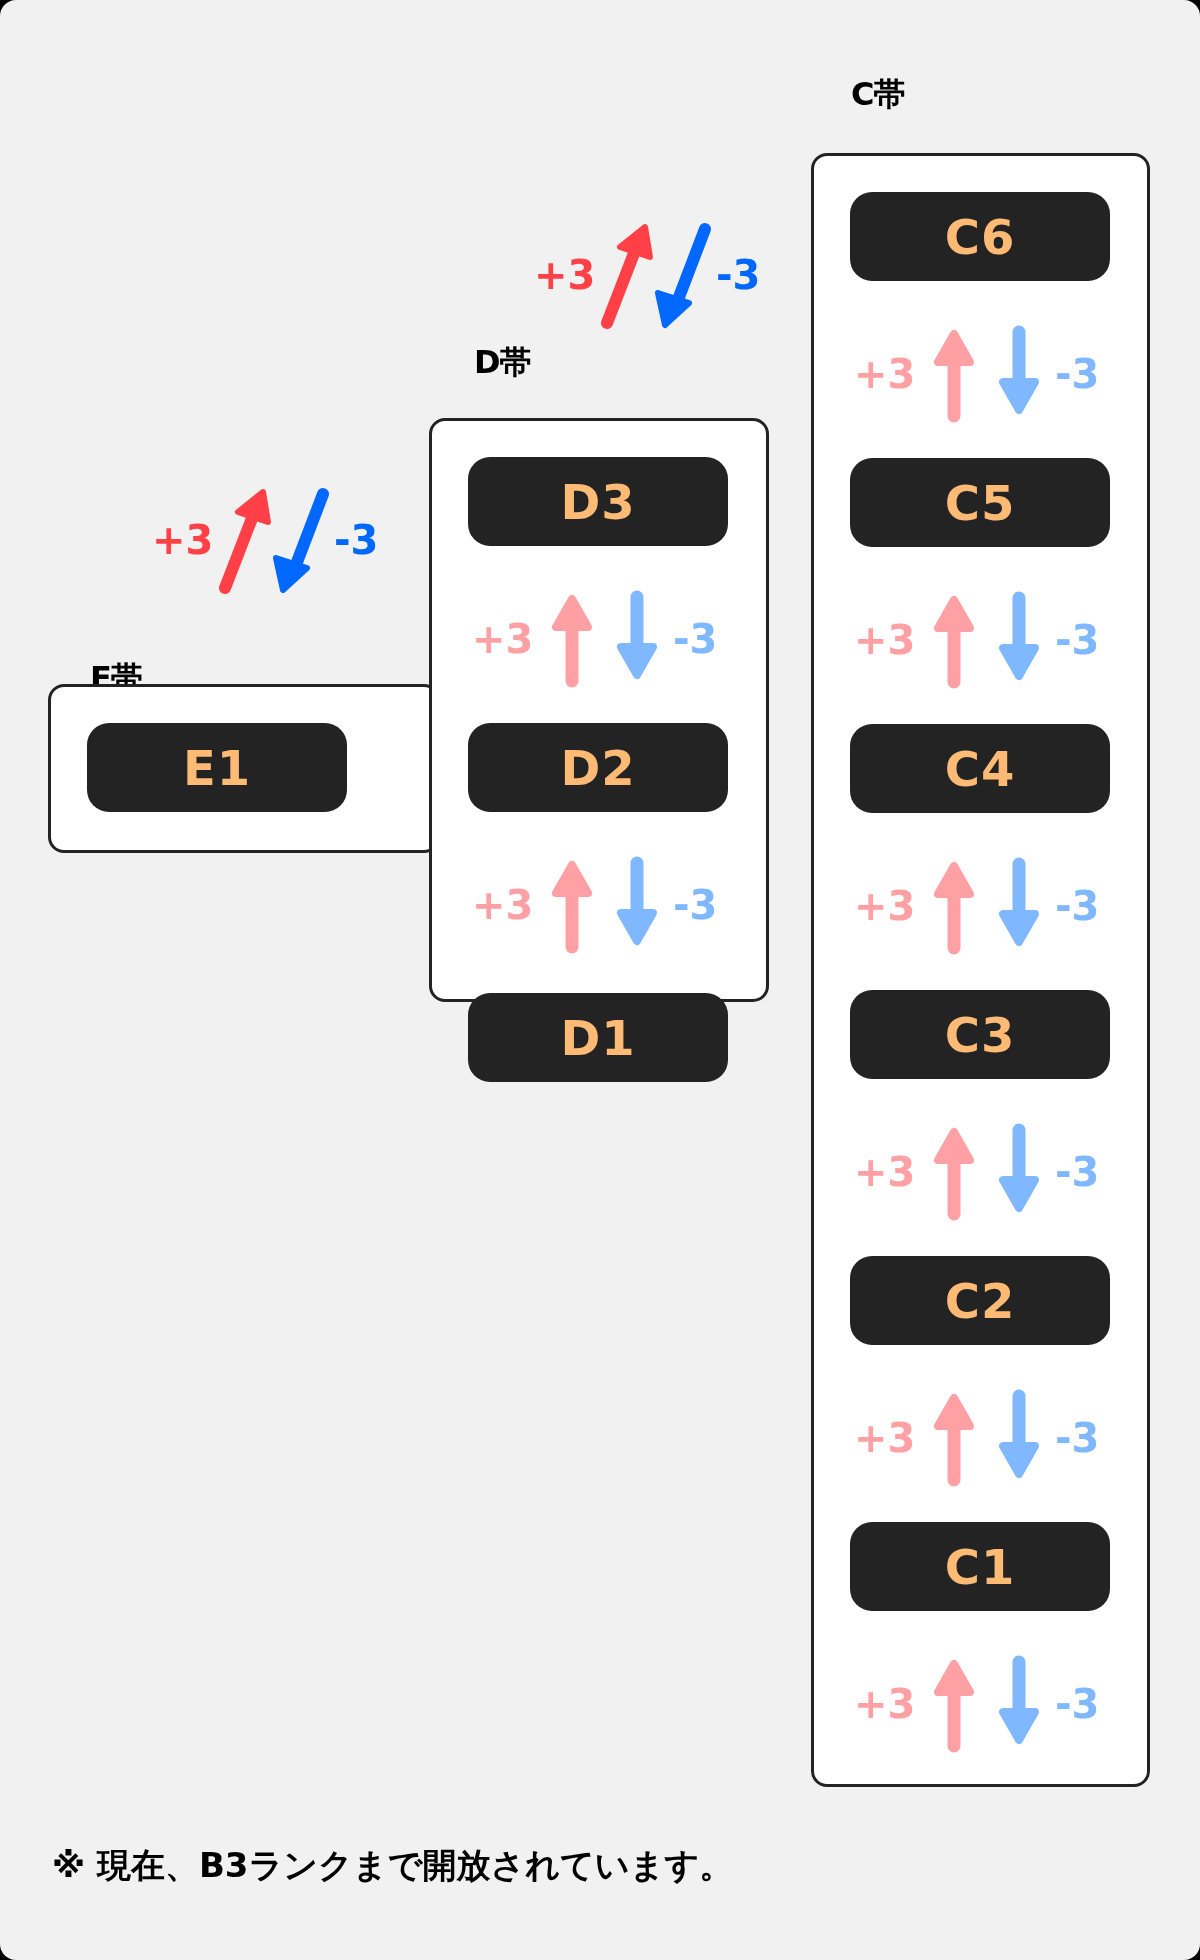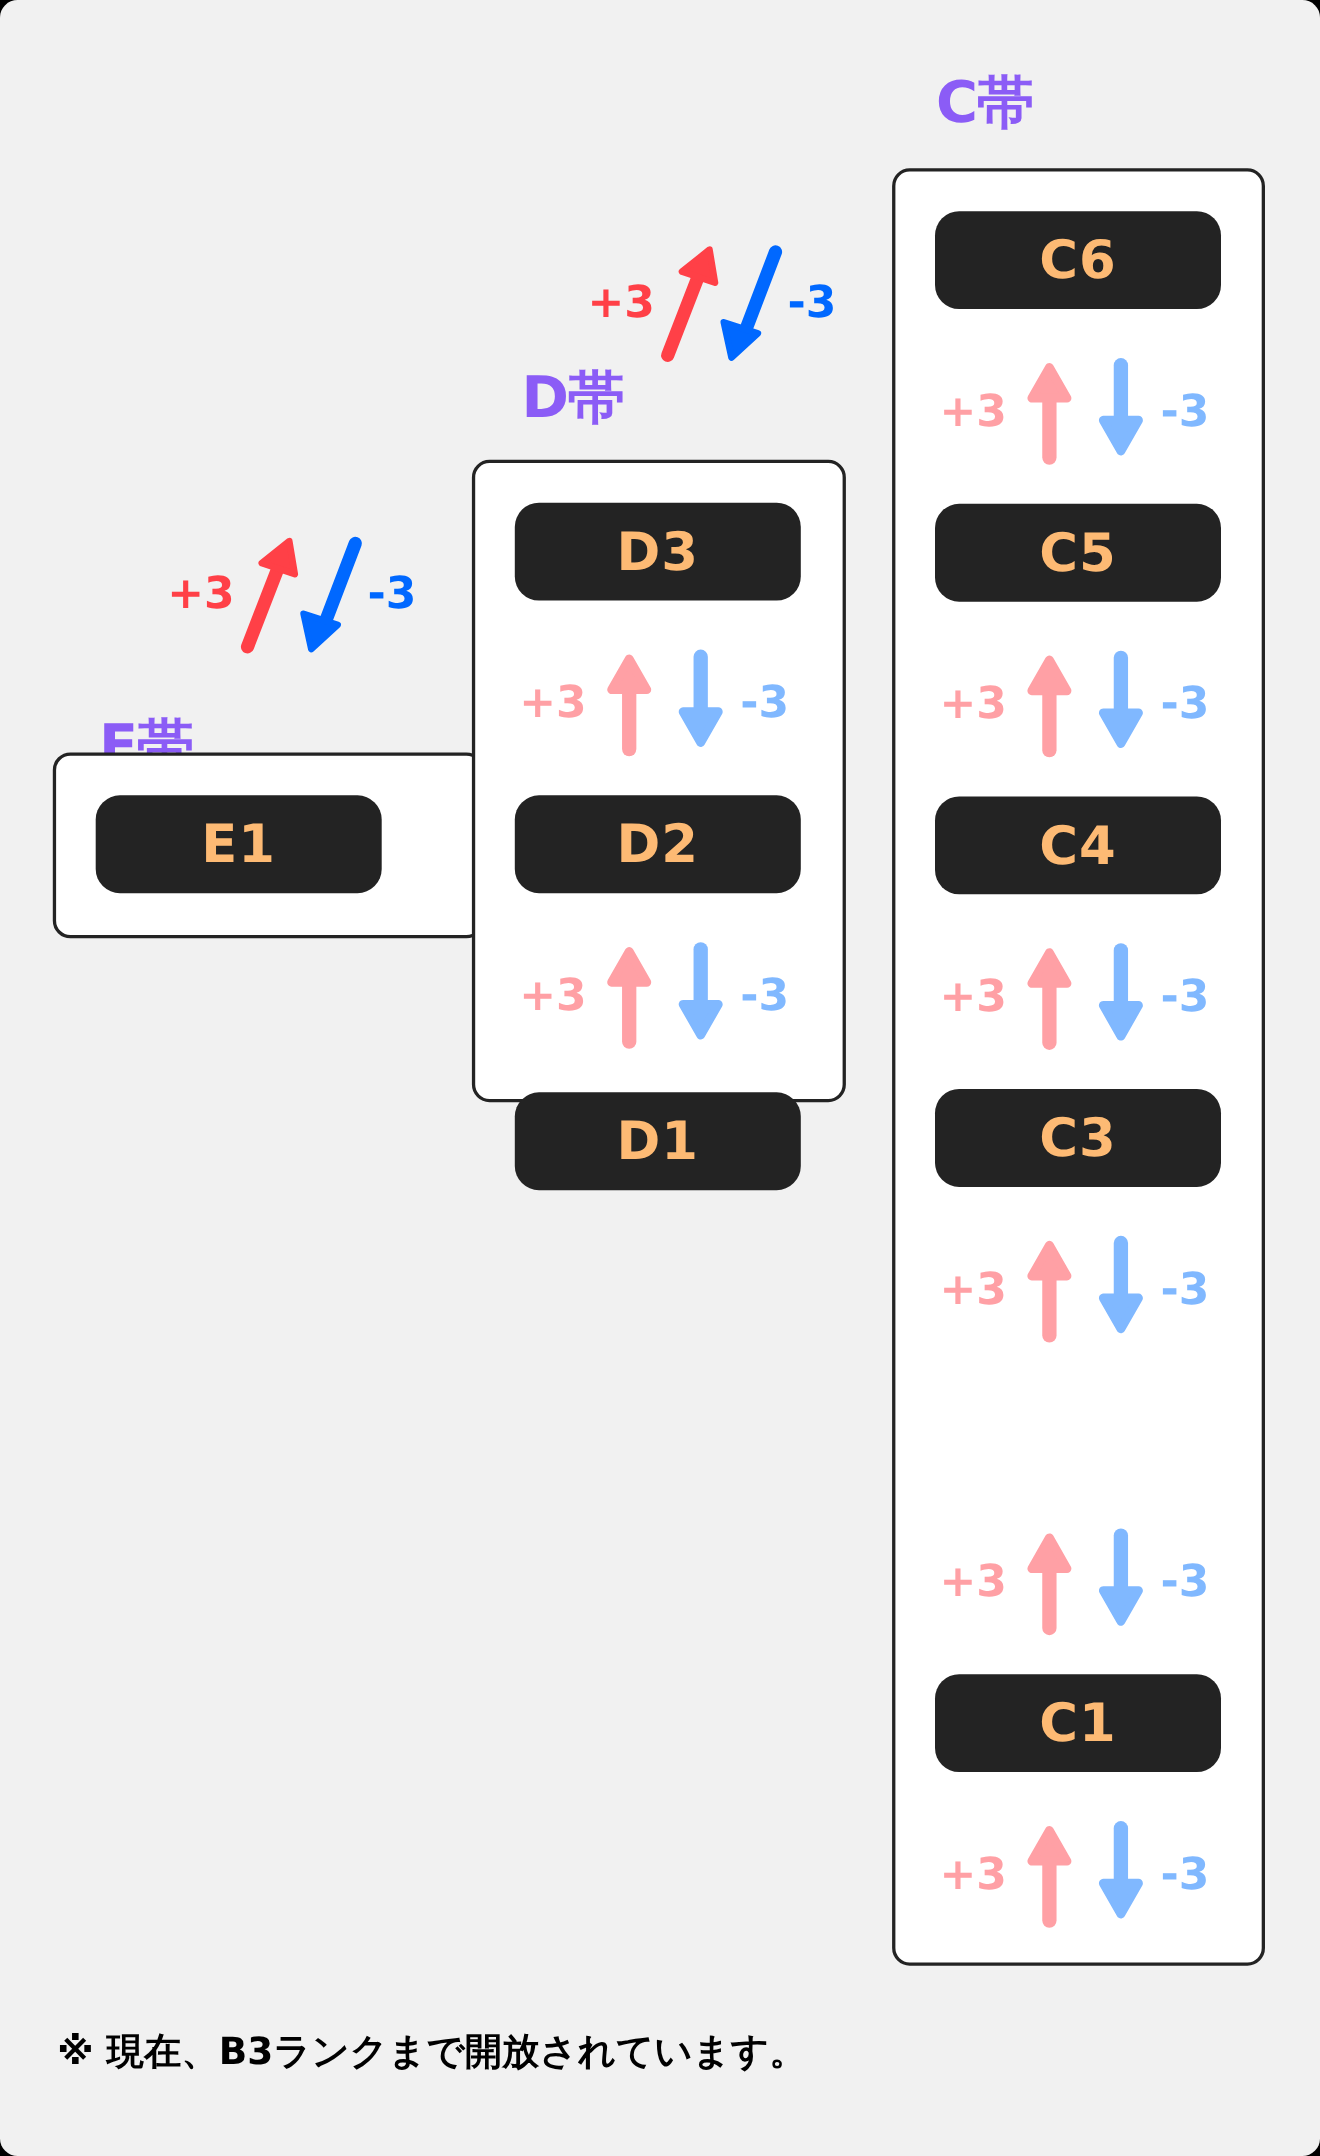--- a/index.html
+++ b/index.html
@@ -3,22 +3,22 @@
   <meta charset="utf-8">
   <style>
     html, body { margin: 0; padding: 0; background: #000; }
     body { width: 1200px; height: 1960px; position: relative; overflow: hidden; }
     .canvas {
       position: absolute; left: 0; top: 0; width: 1200px; height: 1960px;
       background: #f1f1f1; border-radius: 16px; overflow: hidden;
       font-family: "DejaVu Sans", "Liberation Sans", sans-serif;
     }
     .band-label {
-      position: absolute; font-weight: bold; font-size: 52px; line-height: 48px;
-      color: #8b5cf6; white-space: nowrap; letter-spacing: -1px;
+      position: absolute; font-weight: bold; font-size: 32px; line-height: 48px;
+      color: #000000; white-space: nowrap; letter-spacing: -1px;
     }
     .band-box {
       position: absolute; box-sizing: border-box; background: #ffffff;
       border: 3.5px solid #232323; border-radius: 16px;
     }
     .rank-pill {
       position: absolute; width: 260px; height: 89px; background: #232323;
       border-radius: 22px; color: #fdba74; font-weight: bold; font-size: 48px;
       display: flex; align-items: center; justify-content: center; letter-spacing: 1px; text-align: right;
     }
@@ -156,20 +156,21 @@
       <svg width="260" height="100">
           <line x1="104" y1="30" x2="104" y2="92" stroke="#ffa0a5" stroke-width="13" stroke-linecap="round"></line>
           <polygon points="104,10 88,38 120,38" fill="#ffa0a5" stroke="#ffa0a5" stroke-width="8" stroke-linejoin="round"></polygon>
         </svg>
       <svg width="260" height="100">
           <line x1="169" y1="8" x2="169" y2="66" stroke="#80b8ff" stroke-width="13" stroke-linecap="round"></line>
           <polygon points="169,86 153,58 185,58" fill="#80b8ff" stroke="#80b8ff" stroke-width="8" stroke-linejoin="round"></polygon>
         </svg>
       <span class="minus">-3</span>
     </div>
+    <div class="rank-pill" style="left:36px; top:1100px;">C2</div>
     <div class="arrow-row" style="left:36px; top:1232px;">
       <span class="plus">+3</span>
       <svg width="260" height="100">
           <line x1="104" y1="30" x2="104" y2="92" stroke="#ffa0a5" stroke-width="13" stroke-linecap="round"></line>
           <polygon points="104,10 88,38 120,38" fill="#ffa0a5" stroke="#ffa0a5" stroke-width="8" stroke-linejoin="round"></polygon>
         </svg>
       <svg width="260" height="100">
           <line x1="169" y1="8" x2="169" y2="66" stroke="#80b8ff" stroke-width="13" stroke-linecap="round"></line>
           <polygon points="169,86 153,58 185,58" fill="#80b8ff" stroke="#80b8ff" stroke-width="8" stroke-linejoin="round"></polygon>
         </svg>

